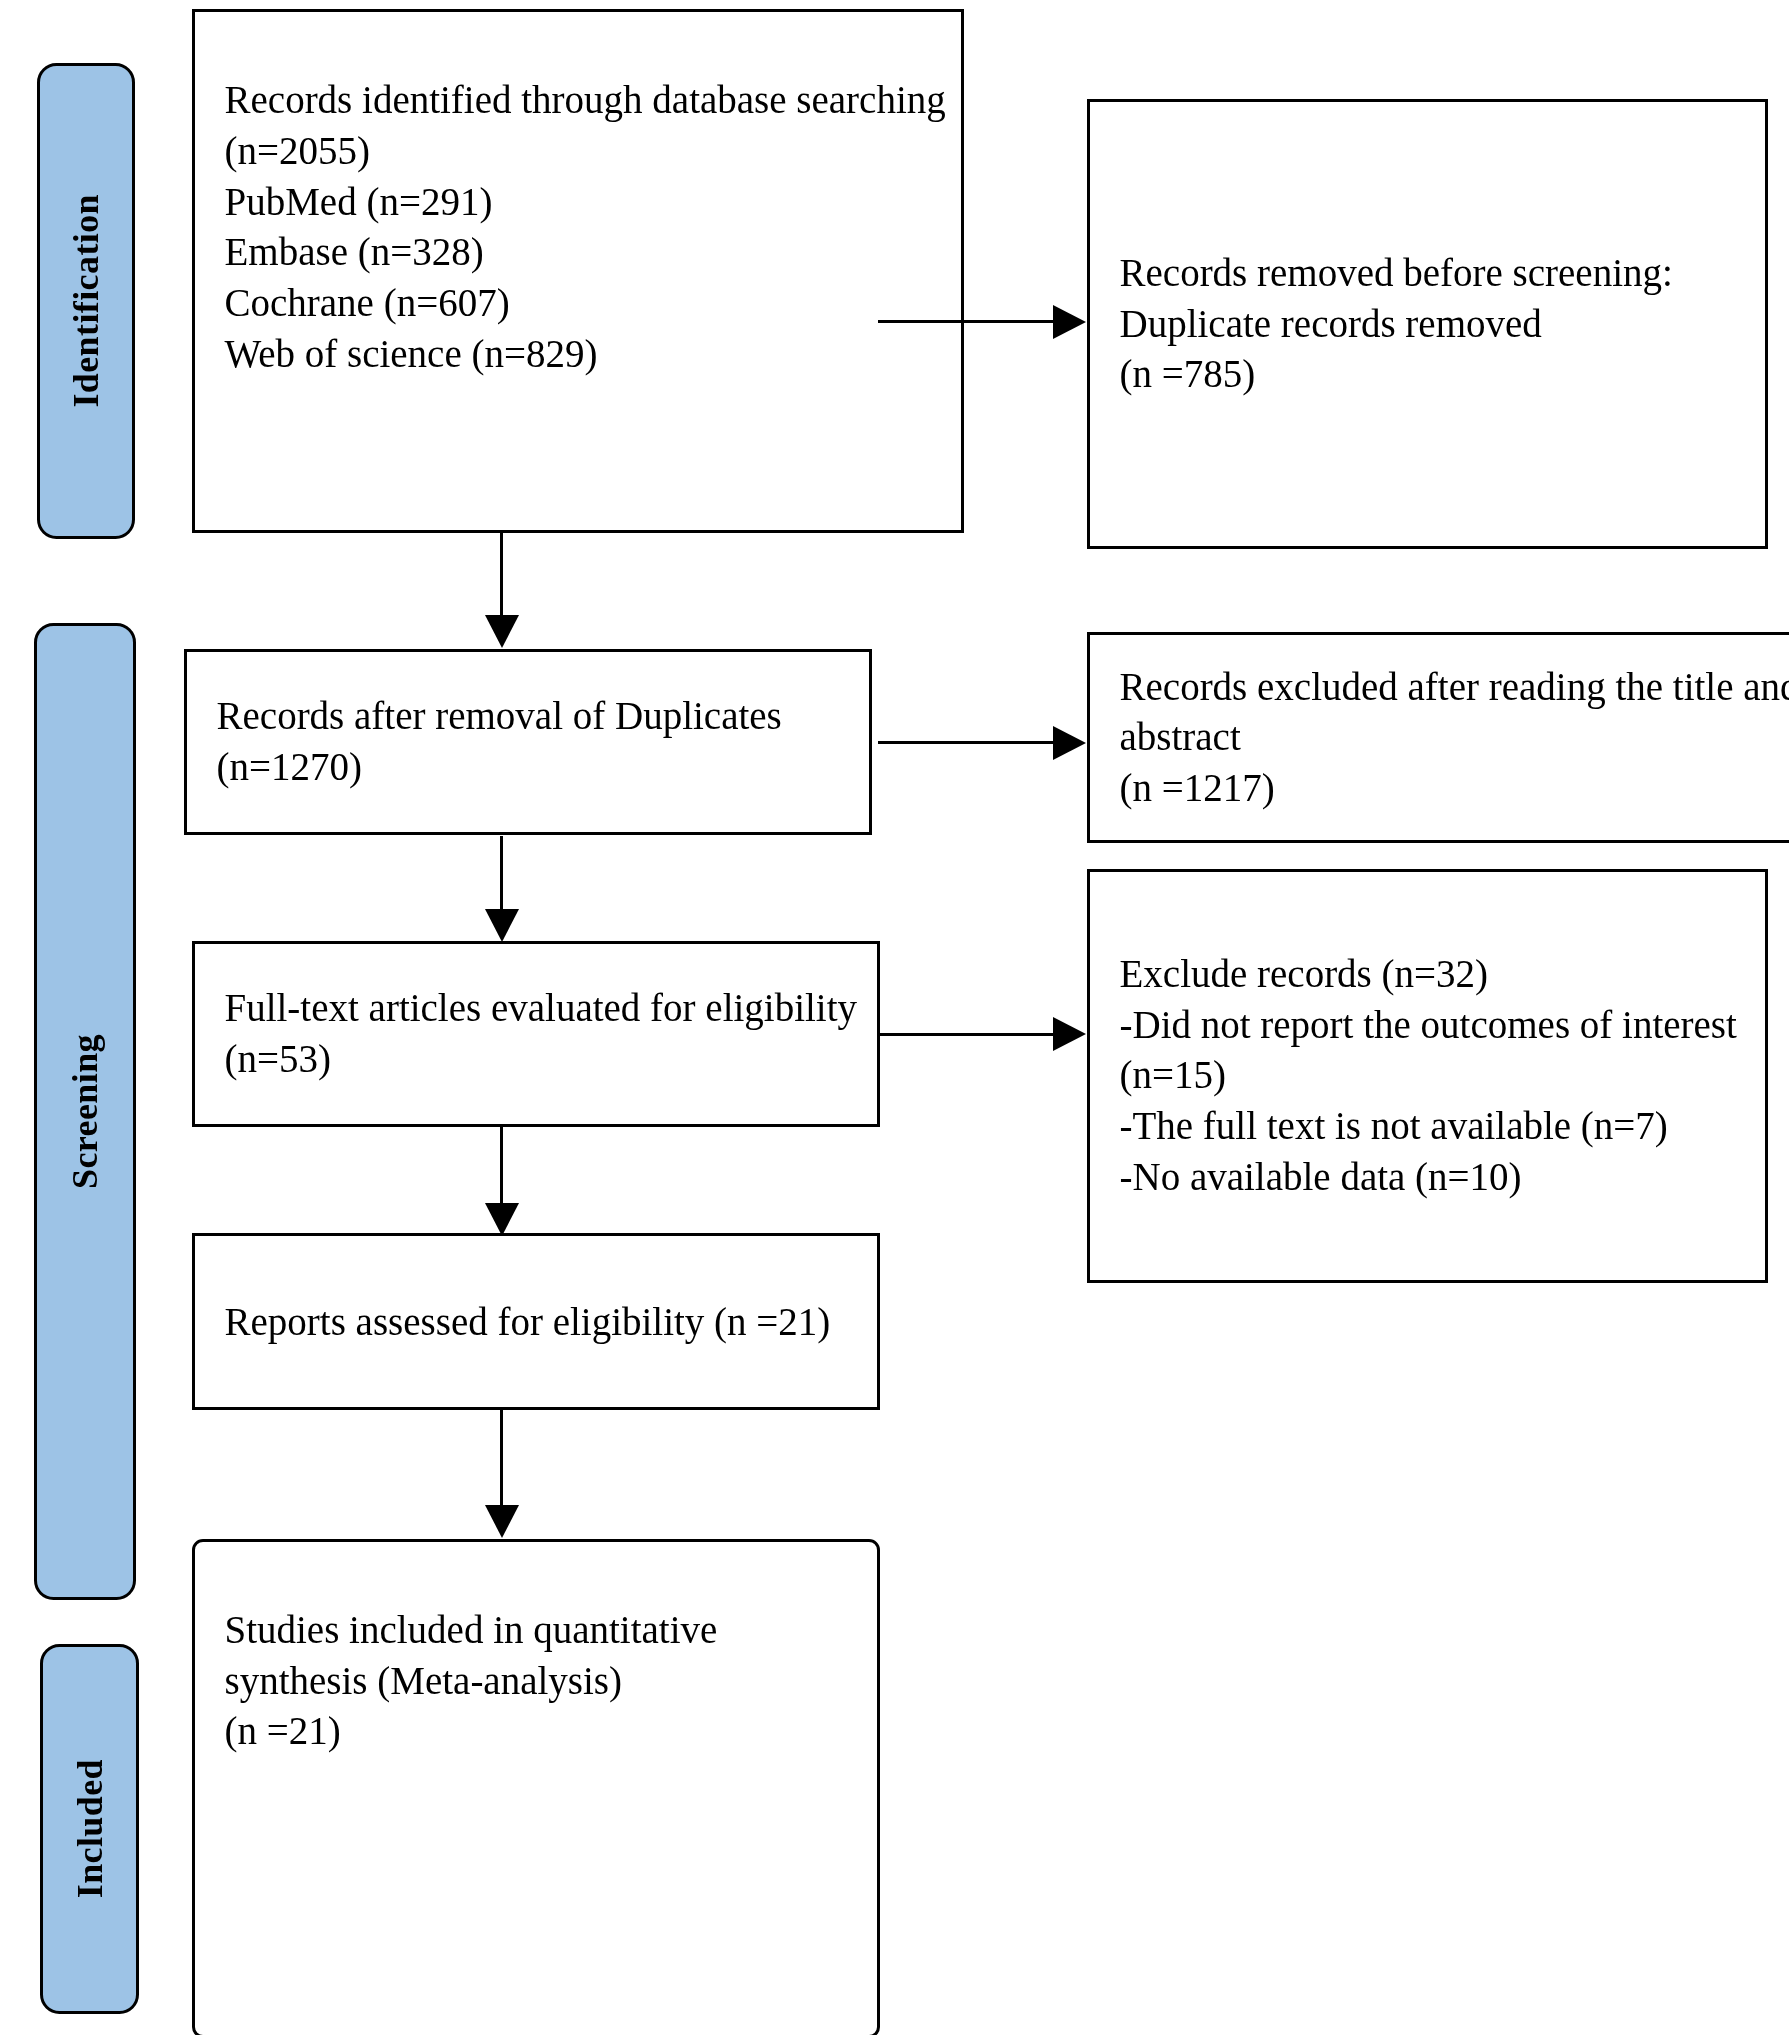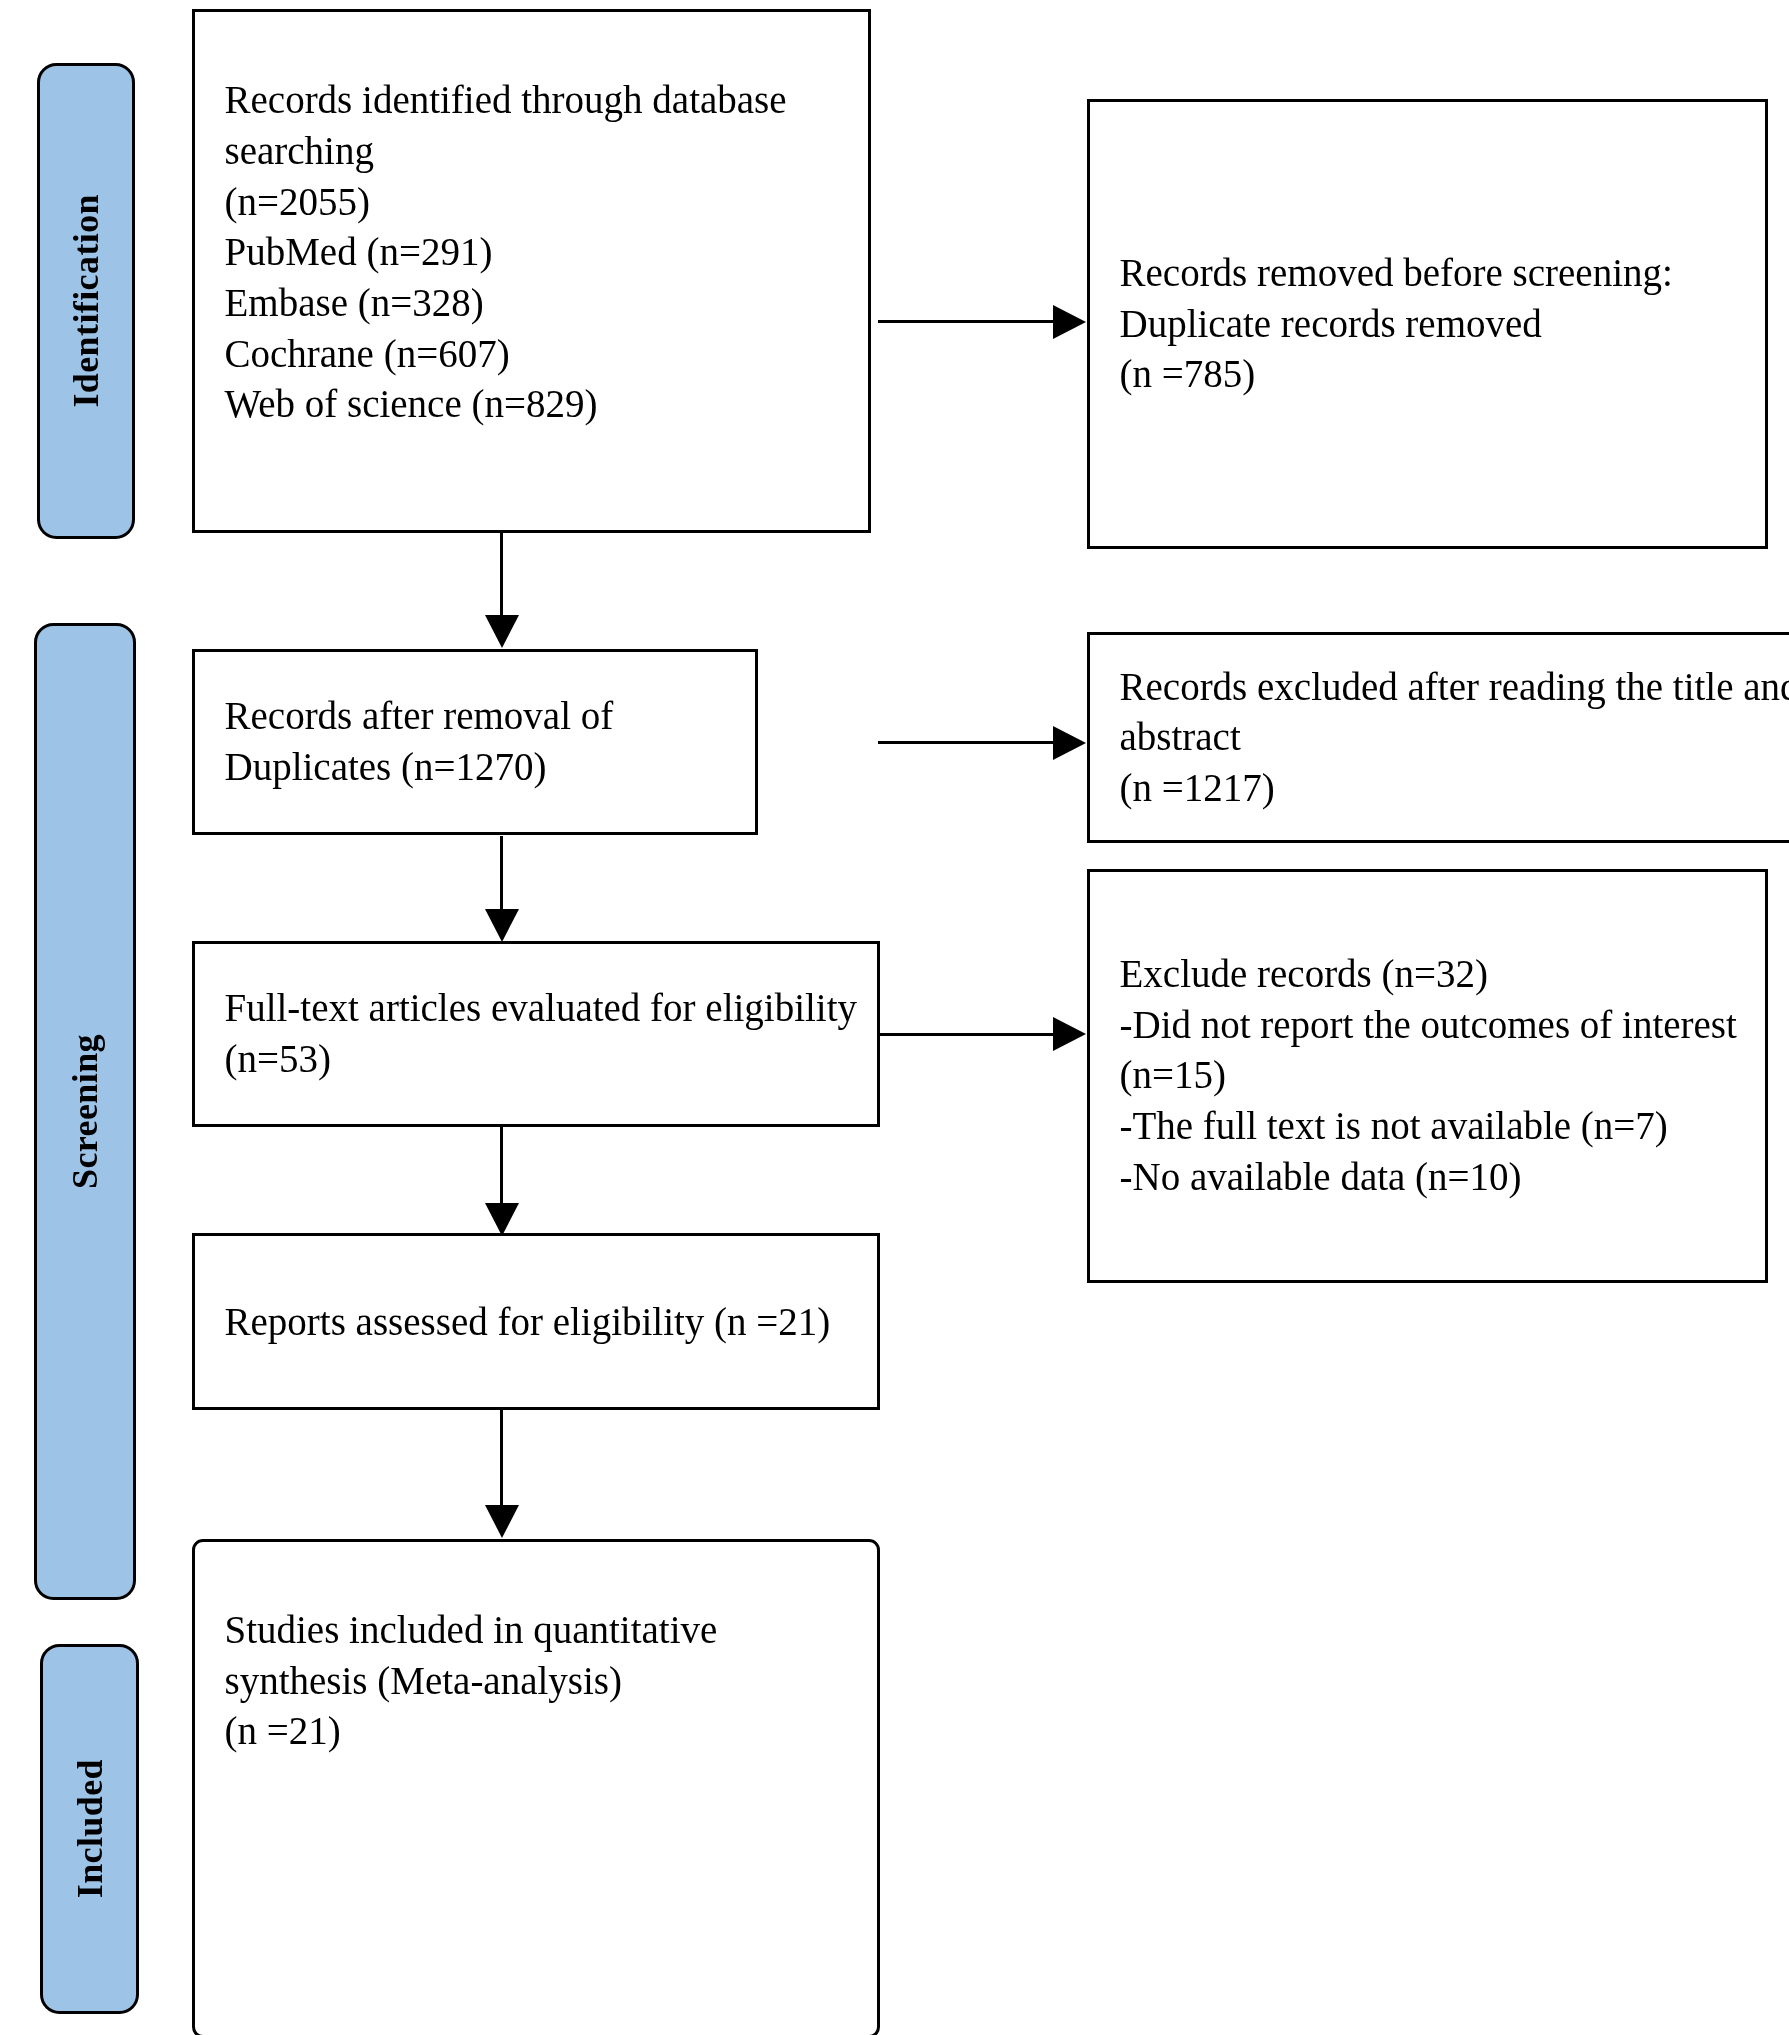--- a/index.html
+++ b/index.html
@@ -97,42 +97,42 @@
   </div>
 
   <div class="phase-bar" style="left:34px; top:623px; width:102px; height:977px;">
     <span class="phase-label">Screening</span>
   </div>
 
   <div class="phase-bar" style="left:40px; top:1644px; width:99px; height:370px;">
     <span class="phase-label">Included</span>
   </div>
 
-  <div class="box" style="left:192px; top:9.3px; width:679px; height:524px;text-decoration:underline;">
+  <div class="box" style="left:192px; top:9.3px; width:772px; height:524px;text-decoration:underline;">
     <div class="box-text" style="top:63px;">Records identified through database searching
 (n=2055)
 PubMed (n=291)
 Embase (n=328)
 Cochrane (n=607)
 Web of science (n=829)</div>
   </div>
 
   <div class="vline" style="left:500px; top:533px; height:86px;"></div>
   <div class="arrow-down" style="left:485px; top:615px;"></div>
 
   <div class="hline" style="left:878px; top:320px; width:177px;"></div>
   <div class="arrow-right" style="left:1053px; top:305px;"></div>
 
   <div class="box" style="left:1087px; top:99px; width:681px; height:450px;">
     <div class="box-text vcenter">Records removed before screening:
 Duplicate records removed
 (n =785)</div>
   </div>
 
-  <div class="box" style="left:192px; top:649px; width:566px; height:186px;">
+  <div class="box" style="left:184px; top:649px; width:688px; height:186px;">
     <div class="box-text vcenter">Records after removal of Duplicates (n=1270)</div>
   </div>
 
   <div class="vline" style="left:500px; top:836px; height:78px;"></div>
   <div class="arrow-down" style="left:485px; top:909px;"></div>
 
   <div class="hline" style="left:878px; top:741px; width:177px;"></div>
   <div class="arrow-right" style="left:1053px; top:726px;"></div>
 
   <div class="box" style="left:1087px; top:632px; width:744px; height:211px;">

